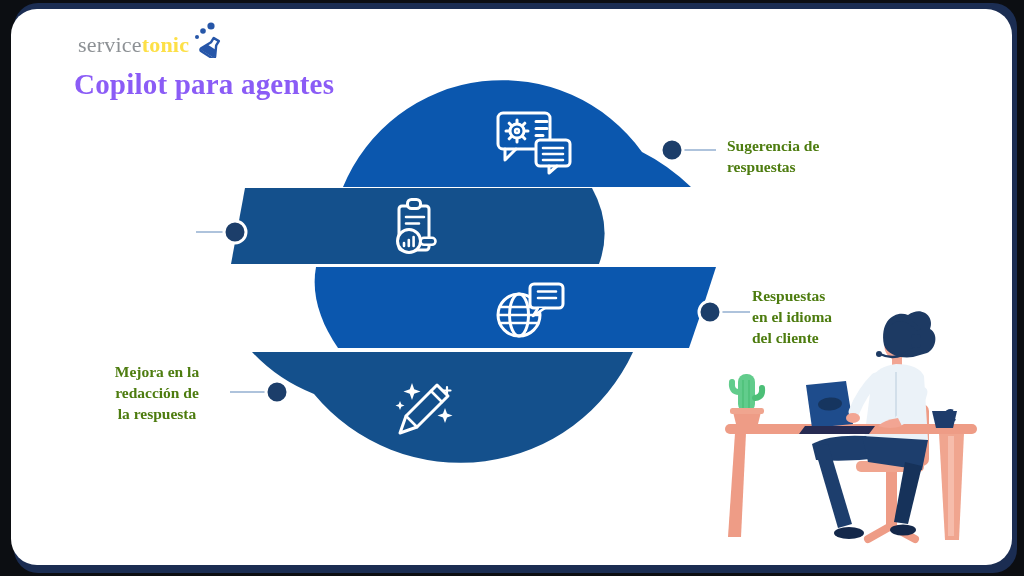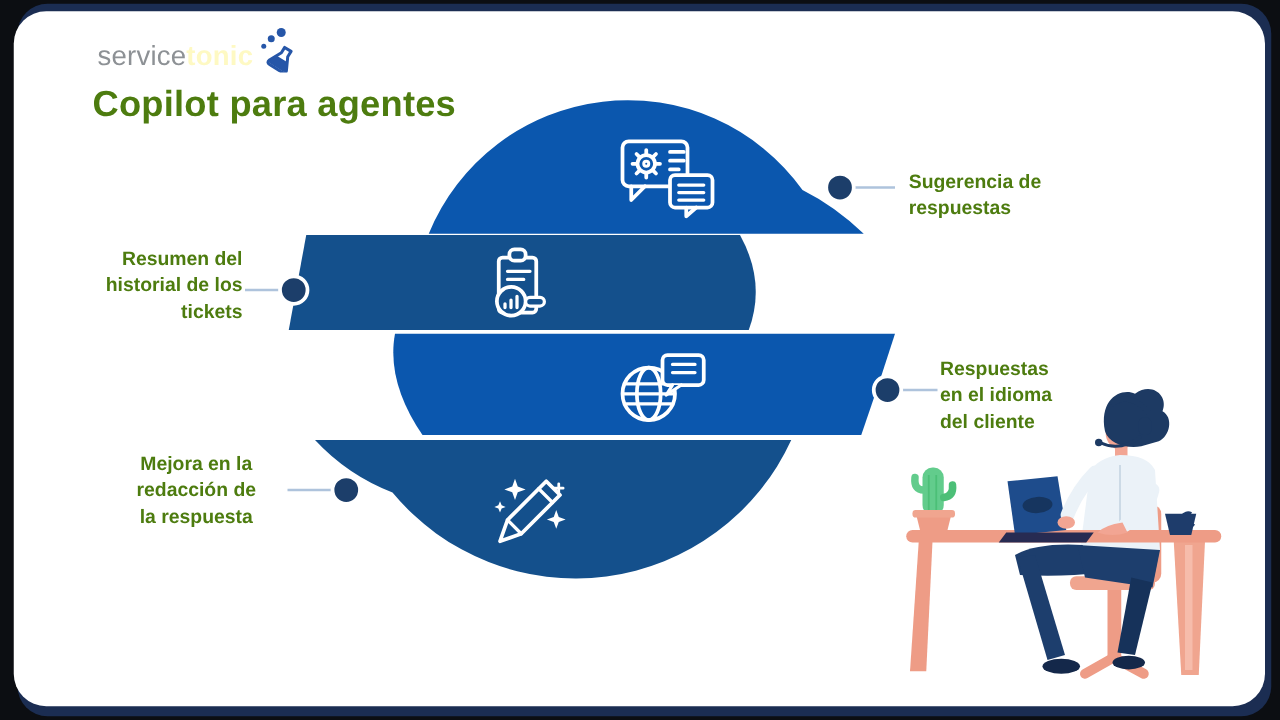--- a/index.html
+++ b/index.html
@@ -1,24 +1,24 @@
 <!DOCTYPE html>
 <html><head>
 <meta charset="utf-8">
 <style>
   html,body{margin:0;padding:0;background:#0c0e12;}
   .stage{position:relative;width:1024px;height:576px;background:#0c0e12;overflow:hidden;
-         font-family:Liberation Sans, sans-serif;}
+         font-family:Liberation Serif, serif;}
   .frame{position:absolute;left:14px;top:3px;right:7px;bottom:3px;background:#1b2d52;border-radius:24px;}
   .card{position:absolute;left:11px;top:9px;right:12px;bottom:11px;background:#ffffff;border-radius:26px;}
   .abs{position:absolute;}
   .logo{left:78px;top:30px;display:flex;align-items:flex-end;height:28px;}
   .logo .w1{font-size:22px;color:#8d9195;font-weight:400;letter-spacing:.2px;}
-  .logo .w2{font-size:22px;color:#fef9c3;font-weight:700;letter-spacing:.2px;}
-  .title{left:74px;top:68px;font-size:29px;font-weight:700;color:#4d7c0f;letter-spacing:.2px;}
+  .logo .w2{font-size:22px;color:#fde047;font-weight:700;letter-spacing:.2px;}
+  .title{left:74px;top:68px;font-size:29px;font-weight:700;color:#8b5cf6;letter-spacing:.2px;}
   .lbl{font-size:15.5px;font-weight:700;color:#4d7c0f;line-height:21px;white-space:pre-line;}
   .lbl.r{text-align:right;}
   .diagram-svg{position:absolute;left:0;top:0;}
 </style>
 </head>
 <body>
 
 <div class="stage">
   <div class="frame"></div>
   <div class="card"></div>
@@ -162,22 +162,19 @@
         <path d="M 876 378 Q 862 392 854 412" stroke="#ebf2f8" stroke-width="11" fill="none" stroke-linecap="round"></path>
         <ellipse cx="853" cy="418" rx="7" ry="5" fill="#f2a593"></ellipse>
         <path d="M 922 392 Q 918 410 900 420" stroke="#ebf2f8" stroke-width="11" fill="none" stroke-linecap="round"></path>
         <path d="M 898 418 Q 884 420 878 426 Q 890 430 902 426 Z" fill="#f2a593"></path>
       </g>
     </g>
   </svg>
 
   <div class="abs lbl" style="left:727px;top:135px;">Sugerencia de
 respuestas</div>
-  <div class="abs lbl r" style="left:62px;top:197px;width:132px;">Resumen del
-historial de los
-tickets</div>
   <div class="abs lbl" style="left:752px;top:285px;">Respuestas
 en el idioma
 del cliente</div>
   <div class="abs lbl r" style="left:91px;top:361px;width:132px;text-align:center;">Mejora en la
 redacción de
 la respuesta</div>
 </div>
 
 </body></html>

